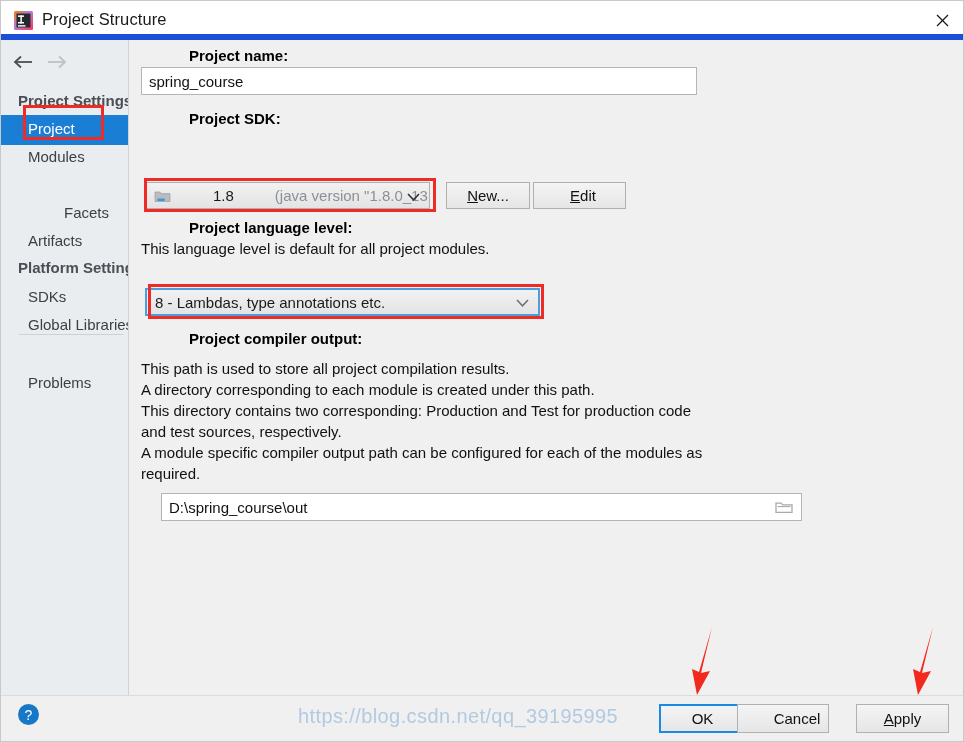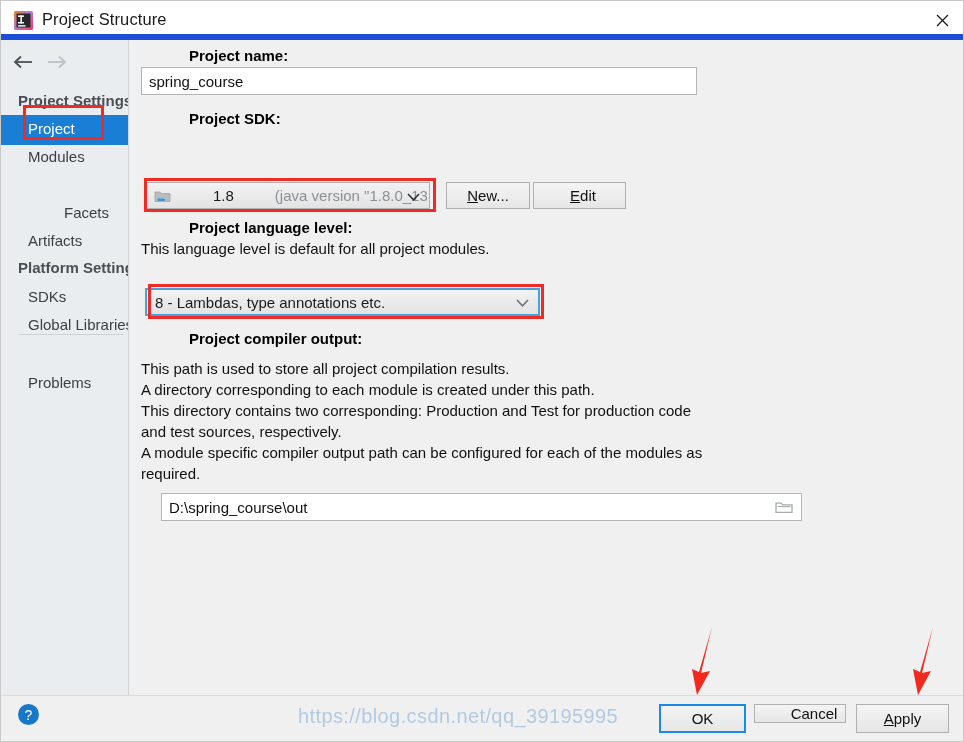--- a/index.html
+++ b/index.html
@@ -328,21 +328,21 @@
     </div>
   </div>
 
   <div id="bottombar">
     <div id="help-btn">
       <span>?</span>
     </div>
     <div class="btn focused" style="left:658px; top:8px; width:87px; height:29px;">
       <span>OK</span>
     </div>
-    <div class="btn" style="left:753px; top:8px; width:92px; height:19px;padding-left:28px;">
+    <div class="btn" style="left:736px; top:8px; width:92px; height:29px;padding-left:28px;">
       <span>Cancel</span>
     </div>
     <div class="btn" style="left:855px; top:8px; width:93px; height:29px;">
       <span><span class="mn">A</span>pply</span>
     </div>
   </div>
 
   <div class="anno-box" style="left:22px; top:104px; width:81px; height:35px;"></div>
   <div class="anno-box" style="left:143px; top:177px; width:292px; height:34px;"></div>
   <div class="anno-box" style="left:147px; top:283px; width:396px; height:35px;"></div>

